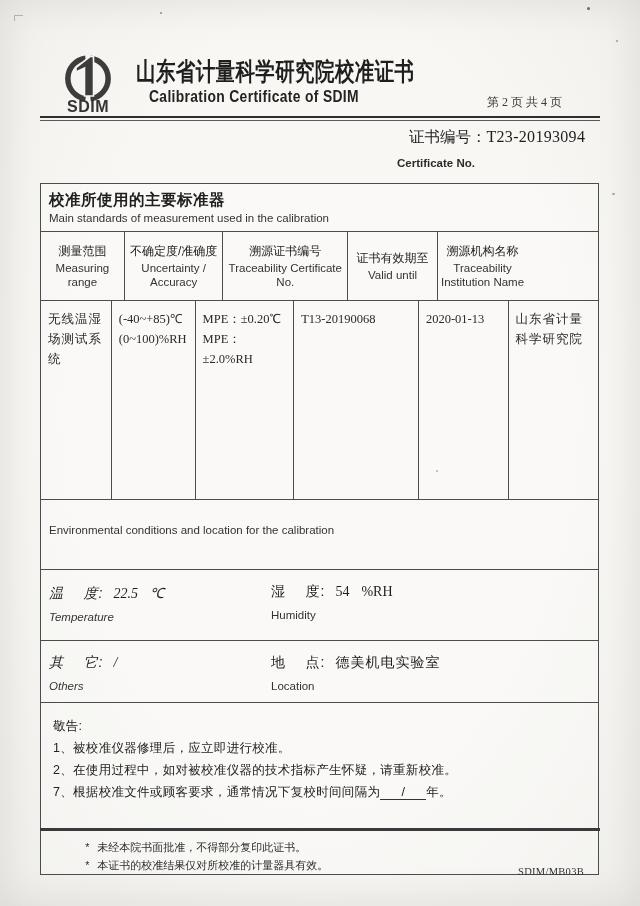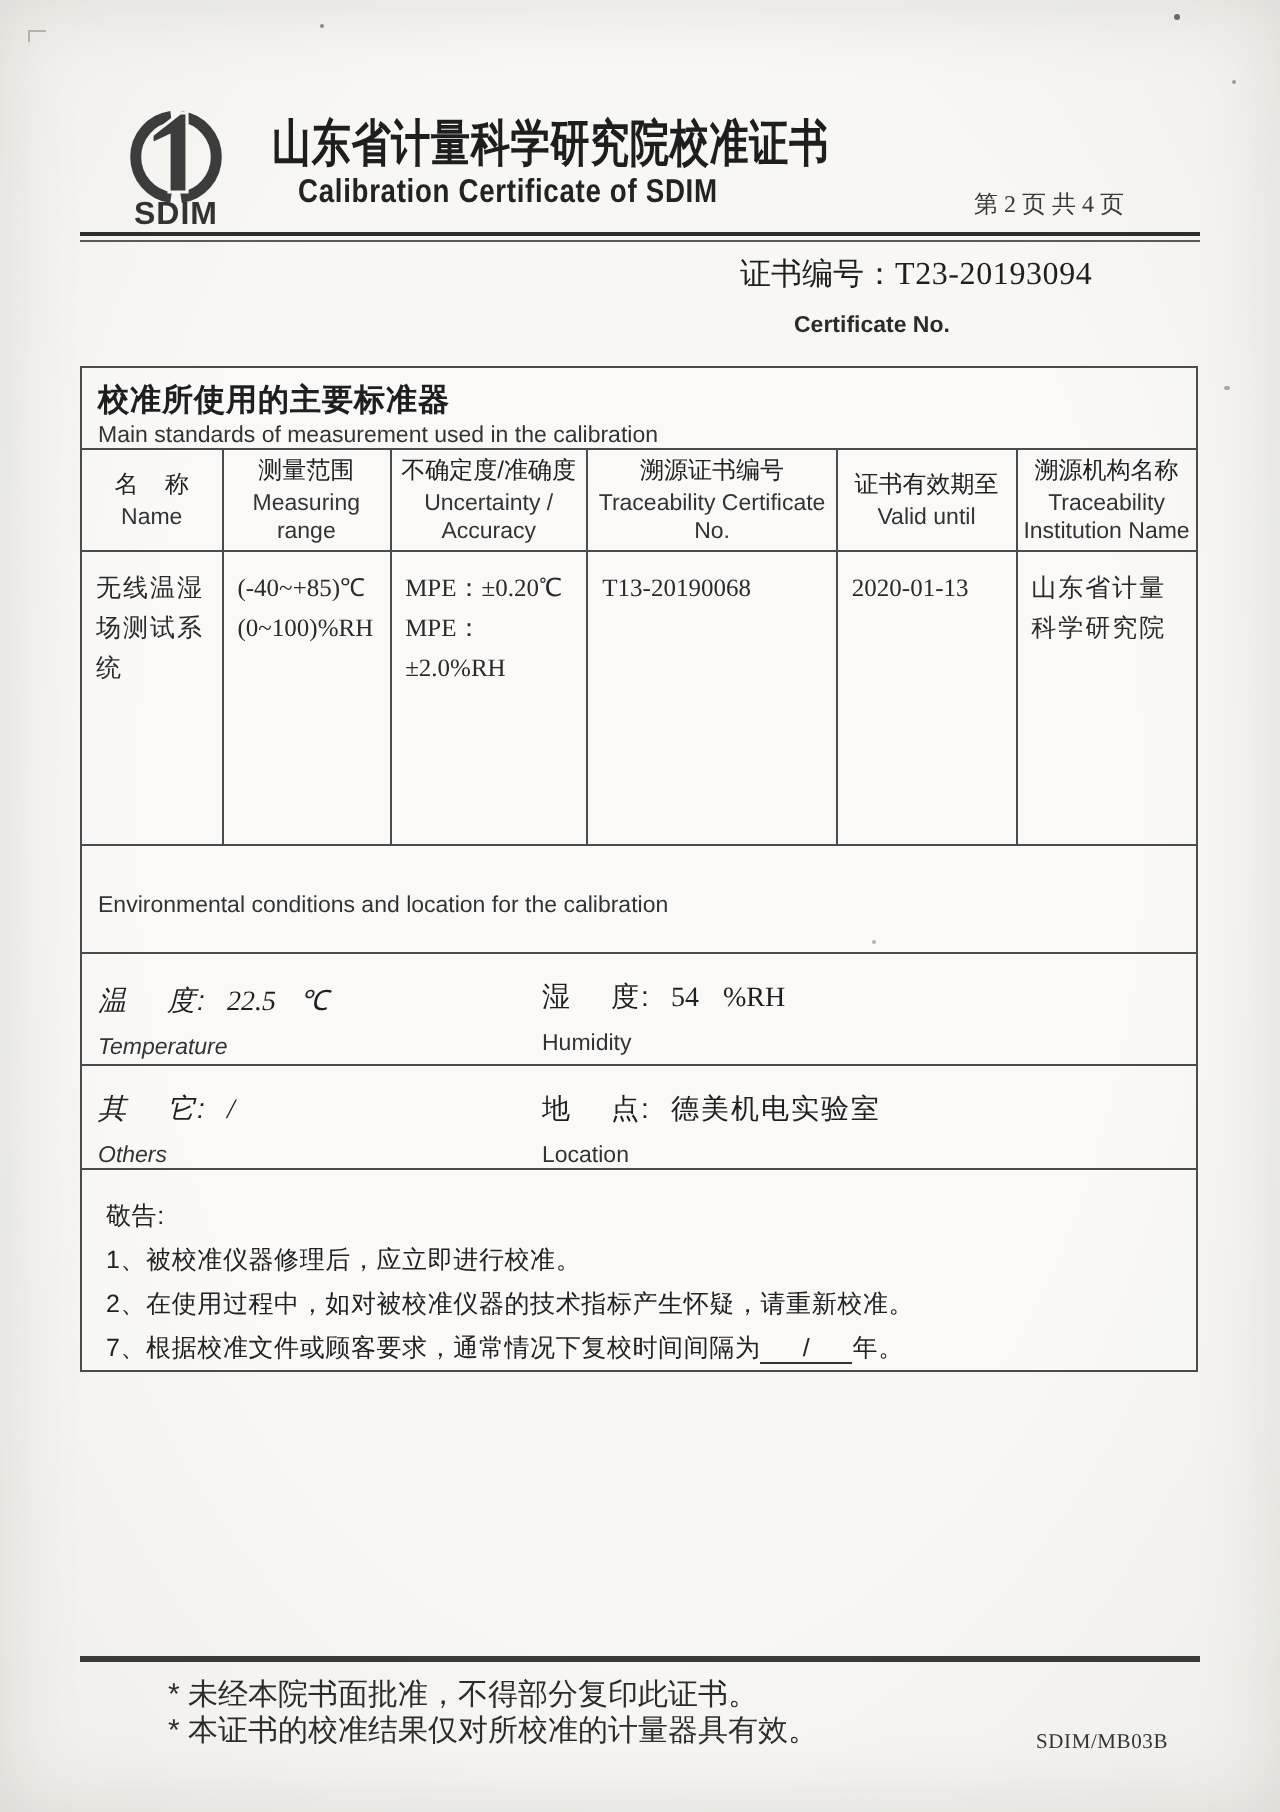--- a/index.html
+++ b/index.html
@@ -29,27 +29,27 @@
     transform:scaleX(.84); transform-origin:left top; white-space:nowrap;
   }
   .page-info {
     position:absolute; left:487px; top:94px;
     font-family:"Liberation Serif", serif; font-size:12px; color:#3a3a3a; white-space:pre;
   }
   .header-rule {
     position:absolute; left:40px; top:116px; width:560px; height:5px;
     border-top:2.5px solid #2e2e2e; border-bottom:1.5px solid #5a5a5a;
   }
-  .cert-no { position:absolute; left:370px; top:127px; font-size:15.5px; color:#1f1f1f; }
+  .cert-no { position:absolute; left:409px; top:127px; font-size:15.5px; color:#1f1f1f; }
   .cert-no .num { font-family:"Liberation Serif", serif; font-size:16px; letter-spacing:.3px; }
   .cert-no-en { position:absolute; left:397px; top:157px; font-size:11.5px; font-weight:600; color:#2b2b2b; }
 
   
   .main-box {
-    position:absolute; left:40px; top:183px; width:559px; height:503px;
+    position:absolute; left:40px; top:183px; width:559px; height:692px;
     border:1.5px solid #4c4c4c; display:flex; flex-direction:column;
     background:rgba(255,255,255,.25);
   }
   .sec-title { padding:6px 0 0 8px; border-bottom:1.5px solid #4c4c4c; }
   .sec-title .zh { font-size:15.5px; font-weight:600; letter-spacing:.5px; color:#1f1f1f; }
   .sec-title .en { font-size:11.5px; color:#333; margin-top:1px; }
   .sec-standards { height:48px; }
   .sec-env { height:70px; padding-top:10px; }
   .sec-env .en { margin-top:14px; }
 
@@ -88,21 +88,21 @@
   .notice div { line-height:22px; letter-spacing:.3px; }
   .blank {
     display:inline-block; width:46px; text-align:center;
     border-bottom:1px solid #333; line-height:14px;
   }
 
   
   .bottom-rule { position:absolute; left:40px; top:828px; width:560px; height:2.5px; background:#3a3a3a; }
   .footer-notes {
     position:absolute; left:84px; top:839px;
-    font-family:Liberation Sans, sans-serif; font-size:15px; color:#2c2c2c;
+    font-family:Liberation Mono, monospace; font-size:11px; color:#2c2c2c;
   }
   .footer-notes div { line-height:18px; }
   .form-no {
     position:absolute; left:518px; top:866px;
     font-family:"Liberation Serif", serif; font-size:10.5px; color:#333; letter-spacing:.3px;
   }
 
   
   .speck { position:absolute; border-radius:50%; background:#6a6a6a; }
   .s1{left:587px;top:7px;width:3px;height:3px;}
@@ -143,24 +143,20 @@
   <div class="cert-no-en">Certificate No.</div>
 
   <div class="main-box">
 
     <div class="sec-title sec-standards">
       <div class="zh">校准所使用的主要标准器</div>
       <div class="en">Main standards of measurement used in the calibration</div>
     </div>
 
     <div class="t-row t-head">
-      <div class="t-cell c1">
-        <div class="zh pre">名    称</div>
-        <div class="en">Name</div>
-      </div>
       <div class="t-cell c2">
         <div class="zh">测量范围</div>
         <div class="en">Measuring range</div>
       </div>
       <div class="t-cell c3">
         <div class="zh">不确定度/准确度</div>
         <div class="en">Uncertainty / Accuracy</div>
       </div>
       <div class="t-cell c4">
         <div class="zh">溯源证书编号</div>

